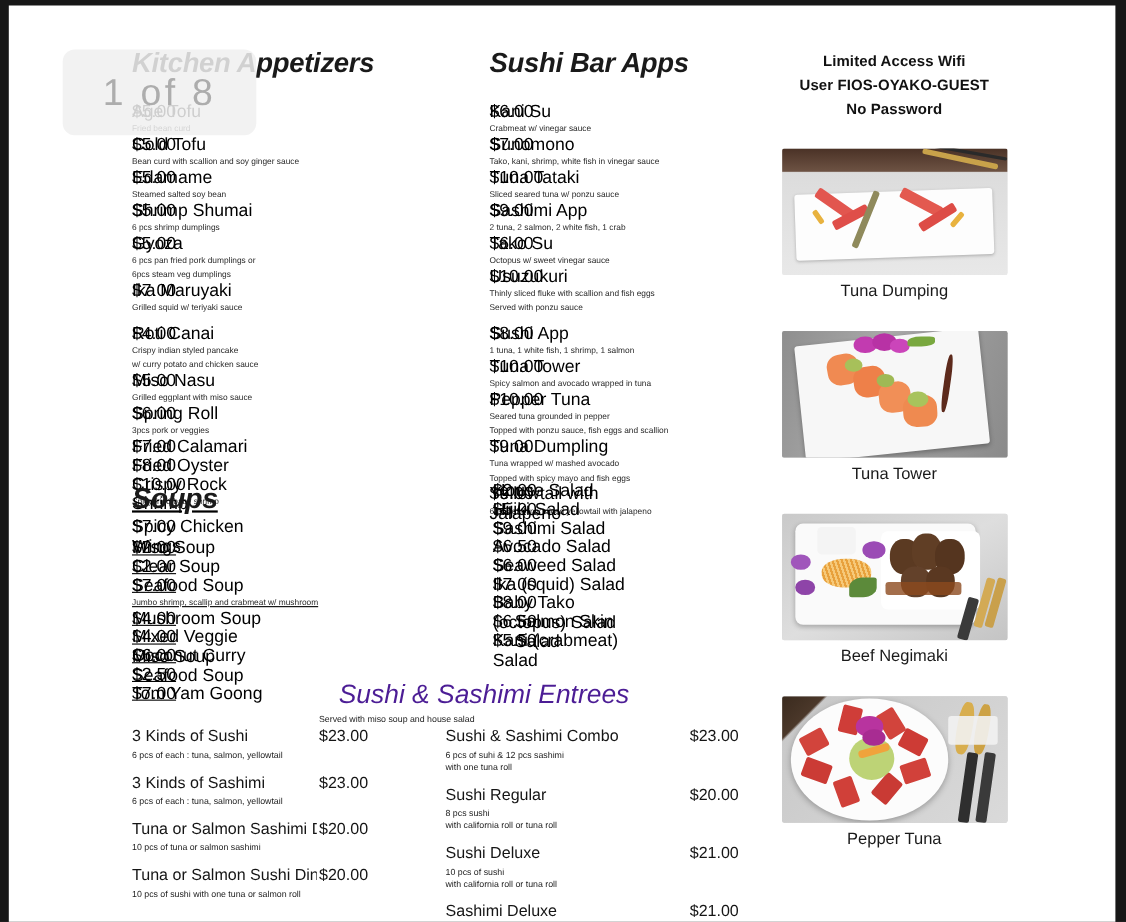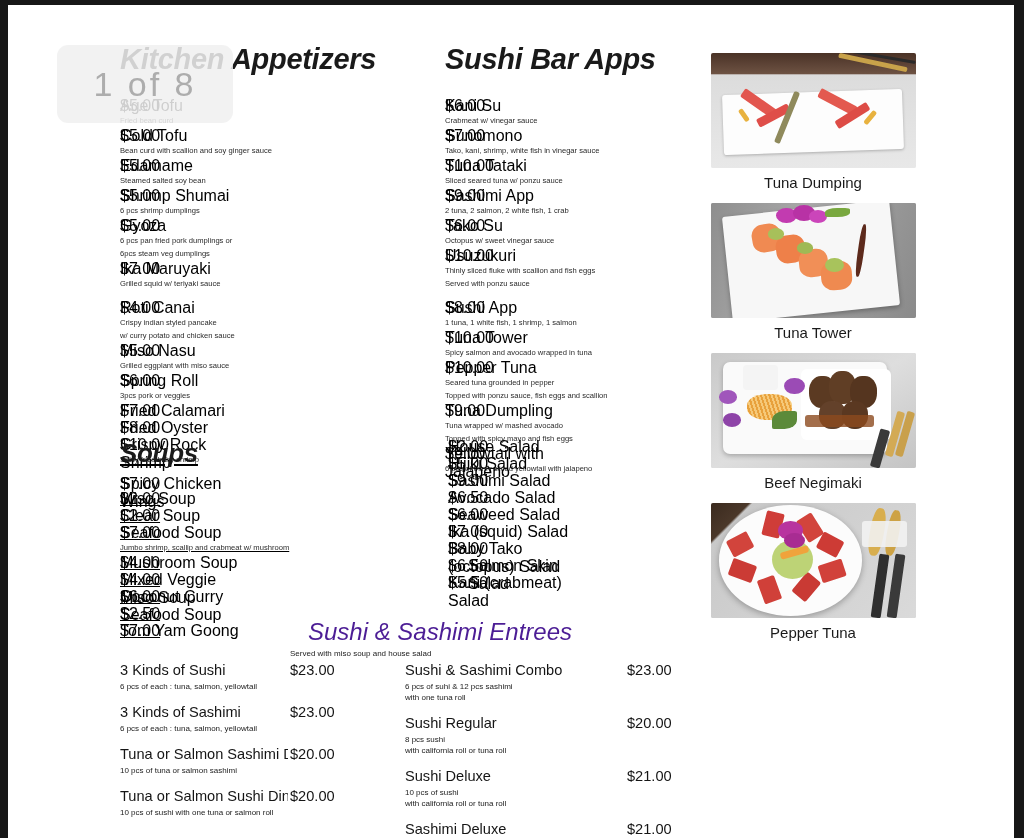--- a/index.html
+++ b/index.html
@@ -24,21 +24,21 @@
 
   
   .col { position: absolute; }
   #col-left  { left: 112px; top: 38px; width: 290px; }
   #col-mid   { left: 437px; top: 38px; width: 268px; }
   #col-right { left: 690px; top: 40px; width: 230px; }
 
   .sec-title {
     font-style: italic;
     font-weight: bold;
-    font-size: 29px;
+    font-size: 25px;
     color: #1a1a1a;
     letter-spacing: -0.3px;
     margin-bottom: 21px;
   }
   .sec-title.soups  { font-size: 26px; }
   .row { position: relative; height: 17px; }
   .row .nm { position: absolute; left: 0; top: 0; }
   .desc {
     font-size: 7.6px;
     color: #2a2a2a;
@@ -55,21 +55,21 @@
 
   
   .wifi {
     text-align: center;
     font-weight: bold;
     font-size: 13.6px;
     color: #111;
     line-height: 1.62;
     letter-spacing: 0.1px;
   }
-  .photo-block { margin-top: 8px; }
+  .photo-block { margin-top: 24px; }
   .photo {
     width: 205px;
     height: 115px;
     margin: 0 auto;
     border-radius: 2px;
     position: relative;
     overflow: hidden;
     background: #cfcfcf;
   }
   .cap {
@@ -300,20 +300,25 @@
             <div class="egap"></div>
             <div class="erow">
               <span class="nm">Sashimi Deluxe</span>
               <span class="pr">$21.00</span>
             </div>
           </div>
       </div>
     </div>
 
     <div class="col" id="col-right">
+      <div class="wifi">
+        <div>Limited Access Wifi</div>
+        <div>User FIOS-OYAKO-GUEST</div>
+        <div>No Password</div>
+      </div>
       <div id="photo-list">
           <div class="photo-block">
             <div class="photo" style="background: rgb(233, 233, 233);">
               <div class="ph-bg" style="background:linear-gradient(180deg,#4a3226 0%,#6d5243 18%,#dcdcdc 19%,#e8e8e8 100%)"></div>
               <div class="plate" style="left:6%;top:34%;width:88%;height:52%;background:#fdfdfd;box-shadow:0 1px 3px rgba(0,0,0,.25);transform:rotate(-2deg)"></div>
               <div class="fish" style="left:14%;top:40%;width:20%;height:9%;background:#e2564f;transform:rotate(35deg)"></div>
               <div class="fish" style="left:22%;top:50%;width:17%;height:8%;background:#df4e49;transform:rotate(-28deg)"></div>
               <div class="fish" style="left:52%;top:38%;width:20%;height:9%;background:#e3594f;transform:rotate(28deg)"></div>
               <div class="fish" style="left:60%;top:50%;width:18%;height:8%;background:#dd4c46;transform:rotate(-32deg)"></div>
               <div class="fish" style="left:36%;top:32%;width:3%;height:48%;background:#8f8a5c;transform:rotate(22deg)"></div>

